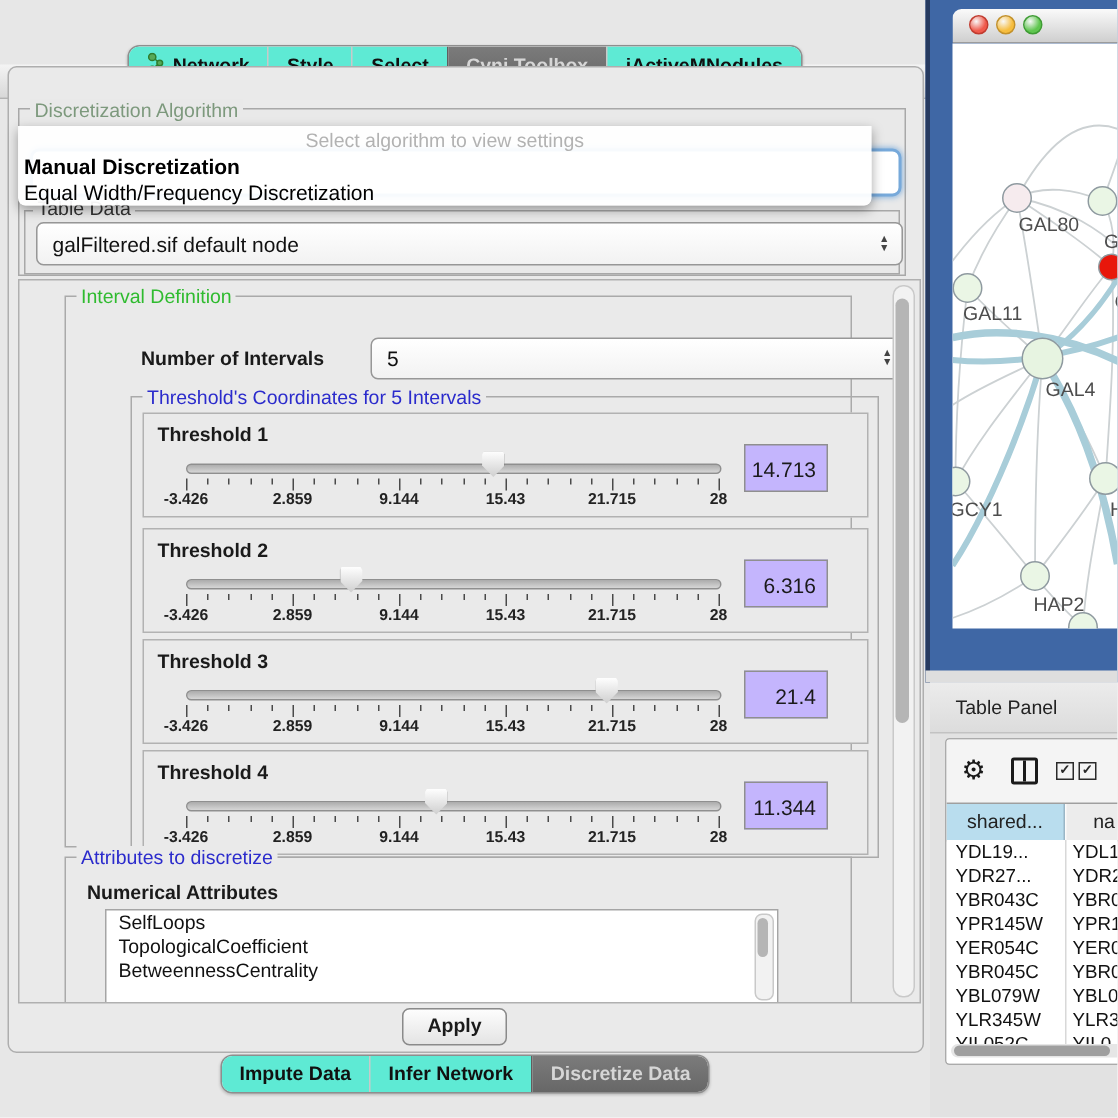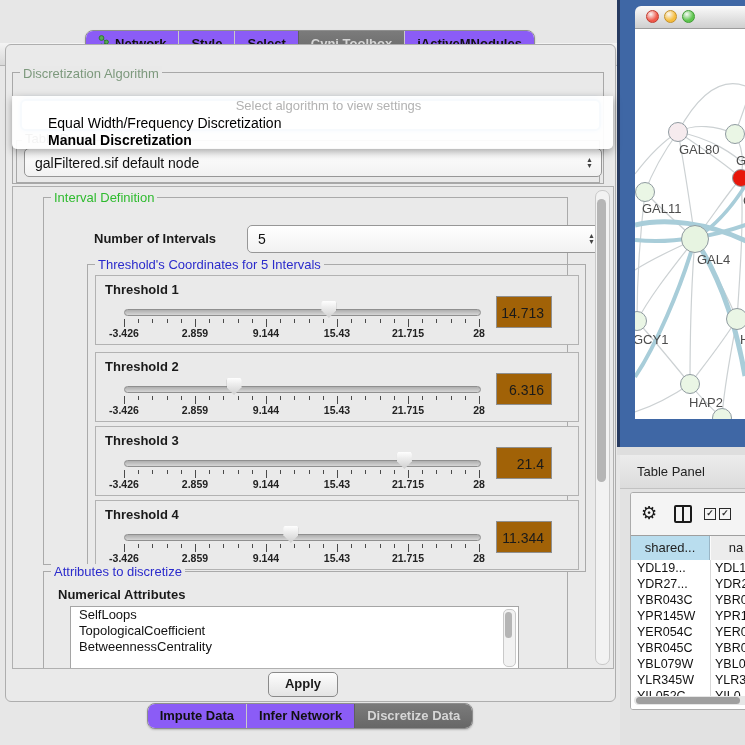--- a/index.html
+++ b/index.html
@@ -11,40 +11,40 @@
   #titlebar{left:0;top:0;width:620px;height:22px;background:linear-gradient(#f4f4f4,#d8d8d8);
             border-bottom:1px solid #b3b3b3;margin-top:43px;}
   #titlebar .ttl{position:absolute;left:8px;top:3px;font-size:13px;color:#222;}
   #float-ico{position:absolute;right:34px;top:6px;width:11px;height:9px;border:2px solid #111;border-radius:3px;}
   #close-ico{position:absolute;right:12px;top:2px;font-size:14px;font-weight:bold;color:#111;}
 
   
   .tabrow{display:flex;justify-content:center;}
   .tabgroup{display:flex;border:1px solid #8e8e8e;border-radius:8px;overflow:hidden;background:#fff;
             box-shadow:0 1px 2px rgba(0,0,0,.2);}
-  .tab{padding:4px 12px 5px 12px;font-weight:bold;font-size:13px;background:#8b5cf6;color:#111;
+  .tab{padding:4px 12px 5px 12px;font-weight:bold;font-size:13px;background:#5eead4;color:#111;
        border-left:1px solid #c9c9c9;display:flex;align-items:center;gap:5px;white-space:nowrap;}
   .tab:first-child{border-left:none;}
   .tab.sel{background:linear-gradient(#7b7b7b,#676767);color:#d6d6d6;border-left-color:#5f5f5f;}
   #top-tabs{left:0;top:30px;width:620px;}
   #bottom-tabs{left:0;top:703px;width:620px;}
 
   
   #main-panel{left:5px;top:44px;width:609px;height:656px;background:#eaeaea;
               border:1px solid #aeaeae;border-radius:6px;}
 
   
   #algo-group{left:12px;top:72px;width:590px;height:110px;border:1px solid #a8a8a8;background:#e9e9e9;}
   #algo-title{left:20px;top:66px;color:#7d997d;background:#e9e9e9;padding:0 3px;z-index:10;}
   #algo-combo{left:20px;top:99px;width:577px;height:28px;background:#fff;border:2px solid #77a9da;
               border-radius:6px;box-shadow:0 0 4px #77a9da;z-index:20;}
 
   
-  #algo-popup{left:12px;top:96px;width:569px;height:53px;background:rgba(255,255,255,.94);
-              border-radius:0 0 5px 5px;box-shadow:0 3px 8px rgba(0,0,0,.35);z-index:50;padding-left:32px;}
+  #algo-popup{left:12px;top:84px;width:569px;height:53px;background:rgba(255,255,255,.94);
+              border-radius:0 0 5px 5px;box-shadow:0 3px 8px rgba(0,0,0,.35);z-index:50;}
   #algo-popup .ph{height:17px;text-align:center;color:#b2b2b2;font-size:13px;padding-top:2px;}
   #algo-popup .opt{height:17px;padding-left:4px;font-size:14px;color:#000;}
   #algo-popup .opt.hl{font-weight:bold;}
 
   
   #td-group{left:16px;top:140px;width:582px;height:41px;border:1px solid #a8a8a8;}
   #td-label{left:22px;top:131px;background:#e9e9e9;padding:0 3px;color:#333;z-index:5;}
   .combo{background:linear-gradient(#ffffff,#f2f2f2);border:1px solid #979797;border-radius:5px;
          display:flex;align-items:center;padding-left:10px;font-size:14px;color:#111;}
   .spin{position:absolute;right:8px;top:50%;transform:translateY(-50%);display:flex;flex-direction:column;
@@ -75,21 +75,21 @@
   .th-track{position:absolute;left:28px;top:33px;width:355px;height:5px;border:1px solid #8f8f8f;
             border-radius:4px;background:linear-gradient(#aeaeae,#d6d6d6);}
   .th-thumb{position:absolute;top:25px;width:15px;height:17px;
             background:linear-gradient(#fefefe,#cfcfcf);
             clip-path:polygon(8% 0,92% 0,100% 12%,100% 55%,50% 100%,0 55%,0 12%);
             filter:drop-shadow(0 0 1px #777);}
   .th-ticks{position:absolute;left:28px;top:43px;width:356px;height:9px;}
   .tick{position:absolute;top:0;width:1px;background:#4a4a4a;}
   .th-ticklabels{position:absolute;left:28px;top:51px;width:356px;height:12px;}
   .ticklab{position:absolute;transform:translateX(-50%);font-size:10.5px;font-weight:bold;color:#222;white-space:nowrap;}
-  .th-value{position:absolute;left:400px;top:20px;width:56px;height:32px;background:#a16207;border:1px solid #8f8f8f;
+  .th-value{position:absolute;left:400px;top:20px;width:56px;height:32px;background:#c4b5fd;border:1px solid #8f8f8f;
             font-size:14px;line-height:32px;text-align:right;padding-right:7px;box-sizing:border-box;}
 
   #attr-group{left:30px;top:384px;width:523px;height:120px;}
   #attr-sub{position:absolute;left:14px;top:15px;font-weight:bold;}
   #attr-list{position:absolute;left:26px;top:34px;width:447px;height:62px;background:#fff;border:1px solid #a5a5a5;overflow:hidden;}
   .attr-item{height:16px;padding-left:8px;font-size:13px;color:#111;white-space:nowrap;}
   #attr-vscroll{right:2px;top:2px;width:11px;height:56px;border-radius:5px;}
   #attr-vscroll .vthumb{top:2px;width:7px;height:26px;}
 
   #apply-btn{left:268px;top:672px;width:68px;height:23px;background:linear-gradient(#fdfdfd,#e4e4e4);
@@ -181,22 +181,22 @@
   <div id="td-combo" class="abs combo">
     <span>galFiltered.sif default node</span>
     <span class="spin">
         <span>▲</span>
         <span>▼</span>
       </span>
   </div>
 
   <div id="algo-popup" class="abs">
       <div class="ph">Select algorithm to view settings</div>
+      <div class="opt hl">Manual Discretization</div>
       <div class="opt">Equal Width/Frequency Discretization</div>
-      <div class="opt hl">Manual Discretization</div>
     </div>
 
   <div id="scroll-panel" class="abs">
 
     <div id="interval-group" class="grp">
       <span class="grp-title green" style="left:7px;top:-8px;">Interval Definition</span>
       <span id="ni-label">Number of Intervals</span>
       <div id="ni-combo" class="abs combo">
         <span>5</span>
         <span class="spin">

